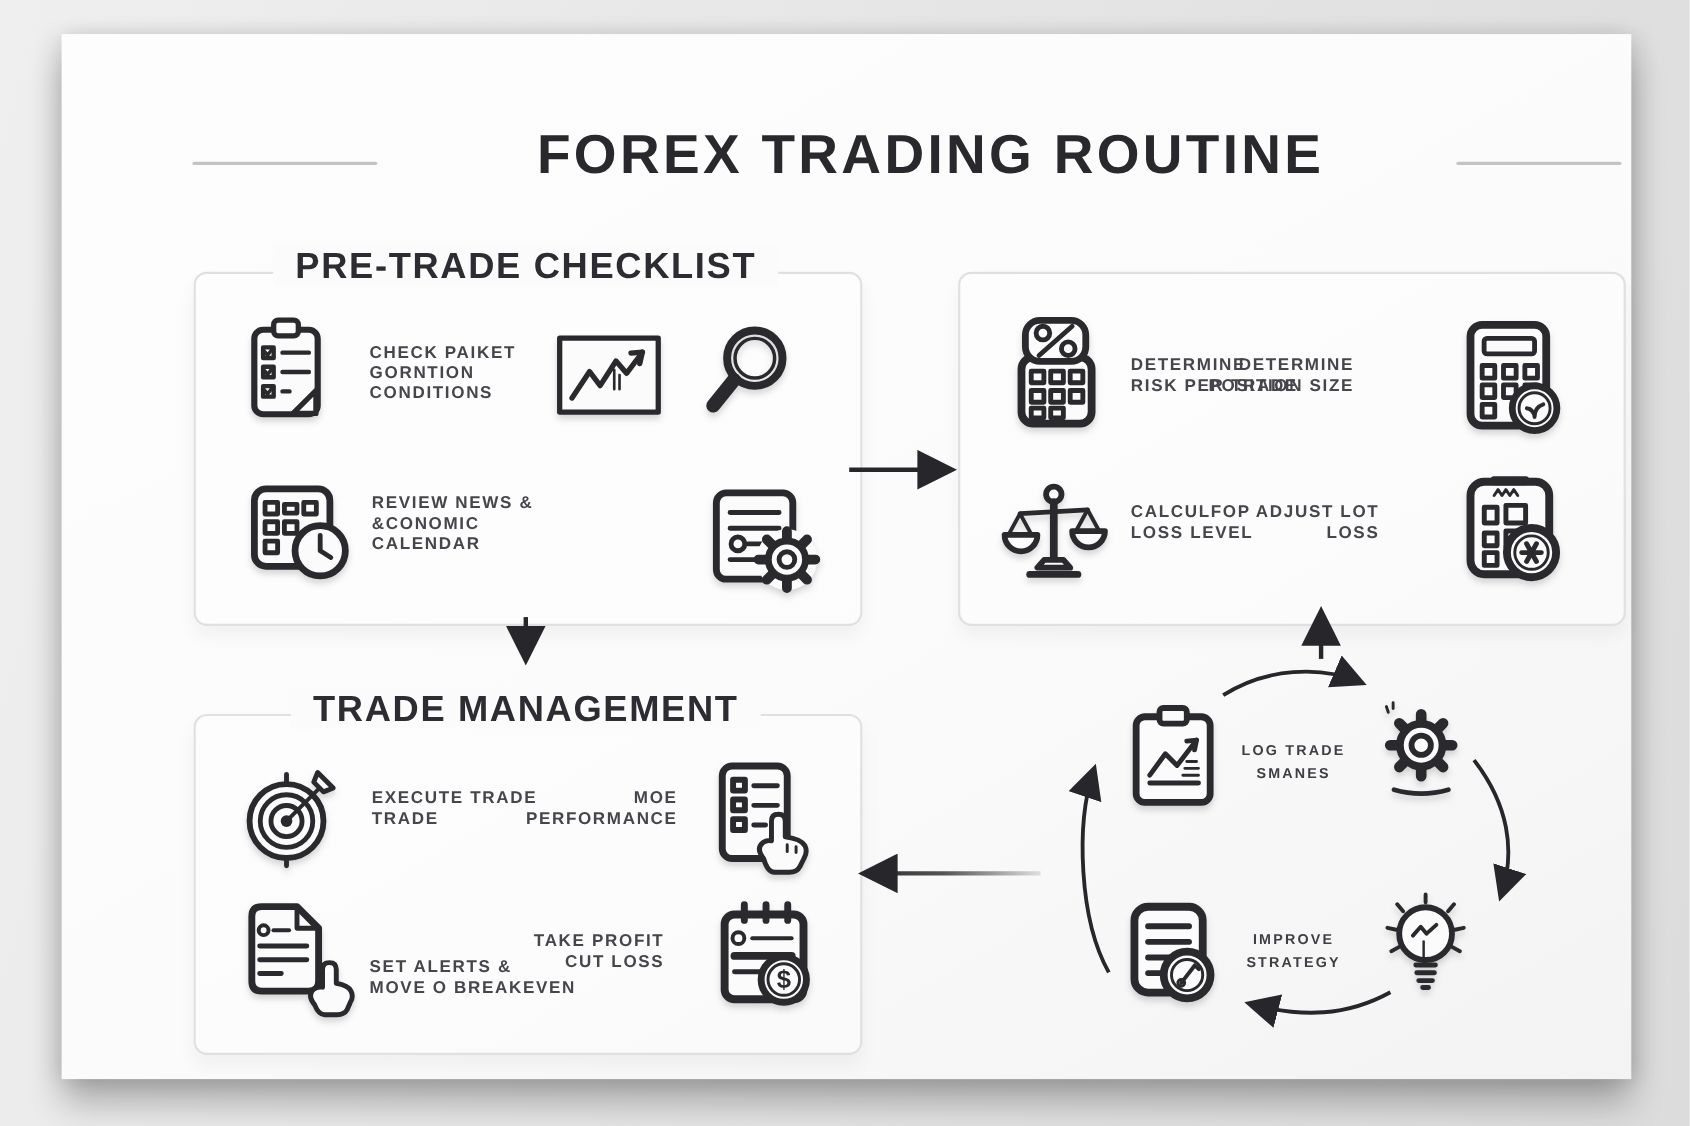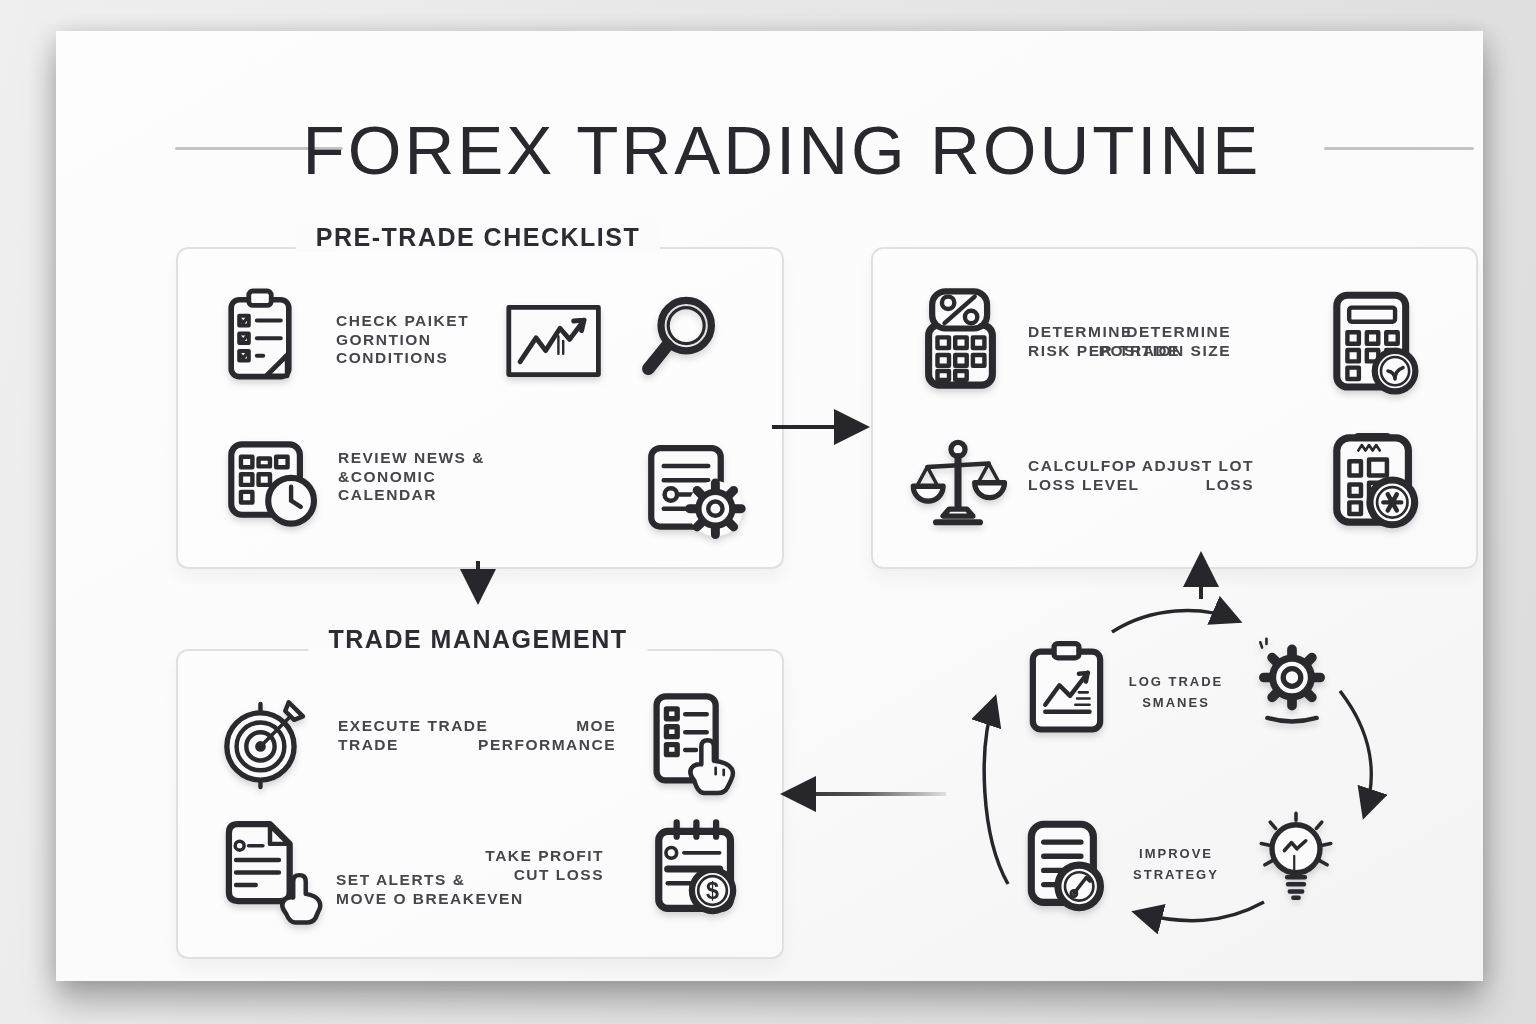--- a/index.html
+++ b/index.html
@@ -8,32 +8,32 @@
     font-family:"Liberation Sans", sans-serif;
     background:linear-gradient(105deg,#efefef 0%,#e6e6e6 45%,#dcdcdc 100%);
   }
   .stage{position:relative;width:1536px;height:1024px;}
   .card{
     position:absolute;left:56px;top:31px;width:1427px;height:950px;
     background:linear-gradient(150deg,#fdfdfd 0%,#fbfbfb 55%,#f3f3f4 100%);
     box-shadow:0 22px 30px rgba(0,0,0,.28), -8px 0 20px rgba(0,0,0,.07), 8px 0 18px rgba(0,0,0,.08);
   }
   .main-title{
-    position:absolute;top:80px;left:726px;transform:translateX(-50%);
-    font-size:69px;font-weight:normal;letter-spacing:3px;color:#28282d;white-space:nowrap;
+    position:absolute;top:80px;left:790px;transform:translateX(-50%);
+    font-size:50px;font-weight:bold;letter-spacing:3px;color:#28282d;white-space:nowrap;
   }
   .title-line{position:absolute;top:116px;height:3px;background:#c3c3c6;border-radius:2px;}
   .section-box{
     position:absolute;border:2px solid #e0e0e2;border-radius:12px;
     background:rgba(255,255,255,.35);
     box-shadow:0 10px 16px rgba(0,0,0,.045);
   }
   .section-title{
     position:absolute;transform:translateX(-50%);
-    font-size:25px;font-weight:bold;letter-spacing:1.5px;color:#2c2c32;
+    font-size:33px;font-weight:bold;letter-spacing:1.5px;color:#2c2c32;
     background:#fbfbfb;padding:0 20px;white-space:nowrap;z-index:3;
   }
   .label{
     position:absolute;font-size:15.5px;font-weight:bold;letter-spacing:1.5px;
     color:#45454b;line-height:18.5px;z-index:2;
   }
   .label.right{text-align:right;}
   .label.center{text-align:center;}
   .cycle-label{font-size:13px;letter-spacing:2px;color:#3e3e44;line-height:21px;}
   .icon{position:absolute;z-index:2;filter:drop-shadow(0 4px 3px rgba(40,40,45,.18));}

